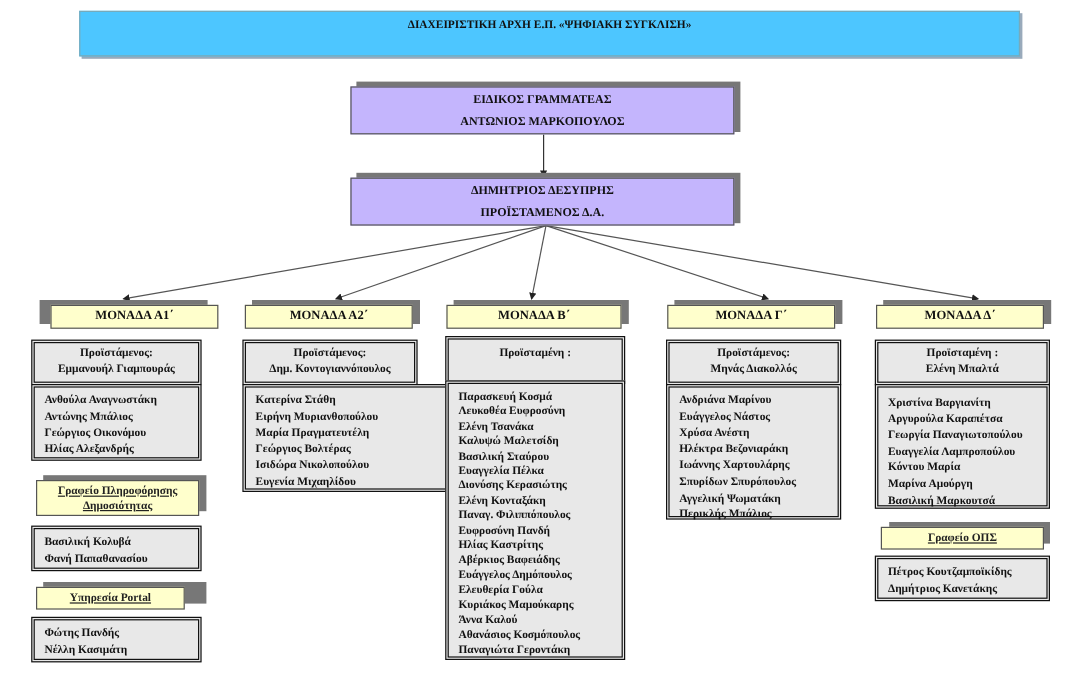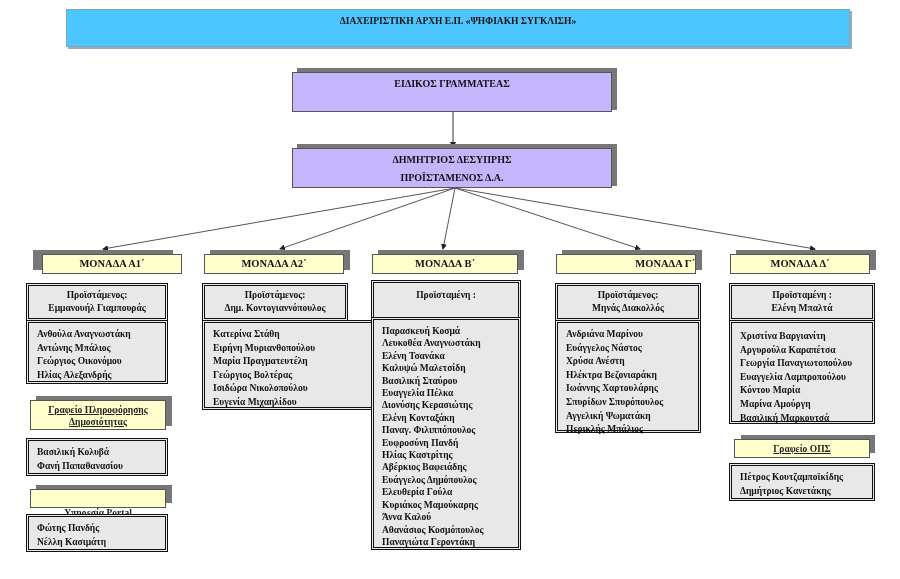--- a/index.html
+++ b/index.html
@@ -33,20 +33,21 @@
   <line x1="455" y1="188" x2="815" y2="249" stroke="#555" stroke-width="1" marker-end="url(#arr)"></line>
 </svg>
 
 <div class="abs" id="header">
   <div>ΔΙΑΧΕΙΡΙΣΤΙΚΗ ΑΡΧΗ Ε.Π. «ΨΗΦΙΑΚΗ ΣΥΓΚΛΙΣΗ»</div>
 </div>
 
 <div class="abs shadow" style="left:297px;top:68px;width:320px;height:42px;"></div>
 <div class="abs green" style="left:292px;top:72px;width:320px;height:40px;">
   <div>ΕΙΔΙΚΟΣ ΓΡΑΜΜΑΤΕΑΣ</div>
+  <div>ΑΝΤΩΝΙΟΣ ΜΑΡΚΟΠΟΥΛΟΣ</div>
 </div>
 
 <div class="abs shadow" style="left:297px;top:144px;width:320px;height:42px;"></div>
 <div class="abs green" style="left:292px;top:148px;width:320px;height:40px;">
   <div>ΔΗΜΗΤΡΙΟΣ ΔΕΣΥΠΡΗΣ</div>
   <div>ΠΡΟΪΣΤΑΜΕΝΟΣ Δ.Α.</div>
 </div>
 
 <div class="abs shadow" style="left:33px;top:250px;width:140px;height:20px;"></div>
 <div class="abs unit-title" style="left:42px;top:254px;width:140px;height:20px;">ΜΟΝΑΔΑ Α1΄</div>
@@ -65,21 +66,21 @@
 <div class="abs sub-title" style="left:30px;top:400px;width:136px;height:30px;">
   <div>Γραφείο Πληροφόρησης</div>
   <div>Δημοσιότητας</div>
 </div>
 <div class="abs dbl list-box" style="left:26px;top:438px;width:142px;height:38px;">
   <div>Βασιλική Κολυβά</div>
   <div>Φανή Παπαθανασίου</div>
 </div>
 
 <div class="abs shadow" style="left:36px;top:485px;width:136px;height:18px;"></div>
-<div class="abs sub-title" style="left:30px;top:489px;width:136px;height:19px;padding-top:17px;">
+<div class="abs sub-title" style="left:30px;top:489px;width:124px;height:19px;padding-top:3px;">
   <div>Υπηρεσία Portal</div>
 </div>
 <div class="abs dbl list-box" style="left:26px;top:514px;width:142px;height:38px;">
   <div>Φώτης Πανδής</div>
   <div>Νέλλη Κασιμάτη</div>
 </div>
 
 <div class="abs shadow" style="left:210px;top:250px;width:140px;height:20px;"></div>
 <div class="abs unit-title" style="left:204px;top:254px;width:140px;height:20px;">ΜΟΝΑΔΑ Α2΄</div>
 <div class="abs dbl head-box" style="left:202px;top:283px;width:146px;height:38px;">
@@ -96,41 +97,41 @@
 </div>
 
 <div class="abs shadow" style="left:378px;top:250px;width:146px;height:20px;"></div>
 <div class="abs unit-title" style="left:372px;top:254px;width:146px;height:20px;">ΜΟΝΑΔΑ Β΄</div>
 <div class="abs dbl head-box" style="left:371px;top:280px;width:150px;height:40px;padding-top:6px;">
   <div>Προϊσταμένη :</div>
   <div></div>
 </div>
 <div class="abs dbl list-box" style="left:371px;top:317px;width:150px;height:233px;padding-top:5px;line-height:12.4px;">
   <div>Παρασκευή Κοσμά</div>
-  <div>Λευκοθέα Αναγνωστάκη</div>
+  <div>Λευκοθέα Ευφροσύνη</div>
   <div>Ελένη Τσανάκα</div>
   <div>Καλυψώ Μαλετσίδη</div>
   <div>Βασιλική Σταύρου</div>
   <div>Ευαγγελία Πέλκα</div>
   <div>Διονύσης Κερασιώτης</div>
   <div>Ελένη Κονταξάκη</div>
   <div>Παναγ. Φιλιππόπουλος</div>
   <div>Ευφροσύνη Πανδή</div>
   <div>Ηλίας Καστρίτης</div>
   <div>Αβέρκιος Βαφειάδης</div>
   <div>Ευάγγελος Δημόπουλος</div>
   <div>Ελευθερία Γούλα</div>
   <div>Κυριάκος Μαμούκαρης</div>
   <div>Άννα Καλού</div>
   <div>Αθανάσιος Κοσμόπουλος</div>
   <div>Παναγιώτα Γεροντάκη</div>
 </div>
 
 <div class="abs shadow" style="left:562px;top:250px;width:140px;height:20px;"></div>
-<div class="abs unit-title" style="left:556px;top:254px;width:140px;height:20px;text-align:right;">ΜΟΝΑΔΑ Γ΄</div>
+<div class="abs unit-title" style="left:556px;top:254px;width:140px;height:20px;">ΜΟΝΑΔΑ Γ΄</div>
 <div class="abs dbl head-box" style="left:555px;top:283px;width:146px;height:38px;">
   <div>Προϊστάμενος:</div>
   <div>Μηνάς Διακολλός</div>
 </div>
 <div class="abs dbl list-box" style="left:555px;top:320px;width:146px;height:113px;">
   <div>Ανδριάνα Μαρίνου</div>
   <div>Ευάγγελος Νάστος</div>
   <div>Χρύσα Ανέστη</div>
   <div>Ηλέκτρα Βεζονιαράκη</div>
   <div>Ιωάννης Χαρτουλάρης</div>

